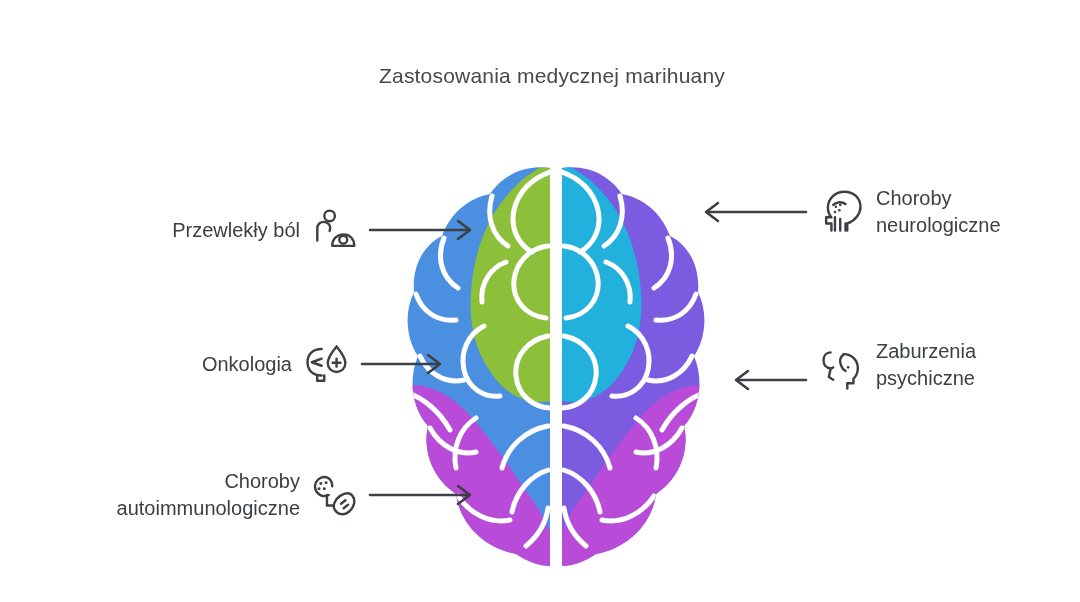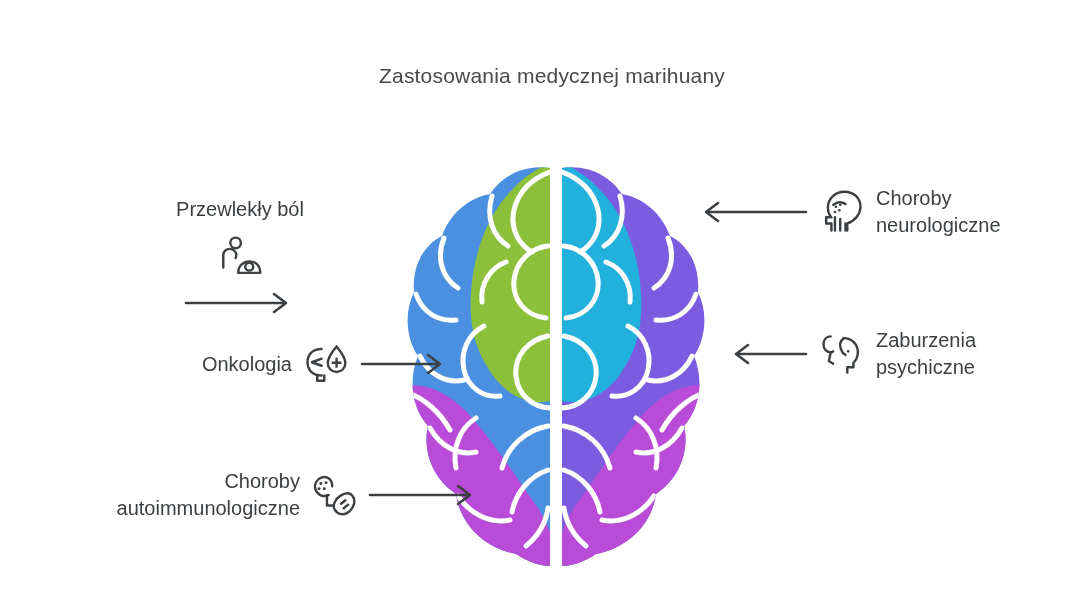--- a/index.html
+++ b/index.html
@@ -71,26 +71,26 @@
     display: flex;
     align-items: center;
     justify-content: center;
   }
   .callout-icon svg { display: block; }
 
   .arrow { flex: 0 0 auto; }
   .arrow svg { display: block; }
 
   
-  #row-pain        { left: 0px;   top: 196px; width: 480px; flex-direction: column; }
+  #row-pain        { left: 0px;   top: 208px; width: 480px; }
   #row-onco        { left: 0px;   top: 342px; width: 450px; }
   #row-autoimmune  { left: 0px;   top: 468px; width: 480px; }
 
   #row-neuro       { left: 700px; top: 185px; width: 380px; }
-  #row-psych       { left: 730px; top: 327px; width: 350px; }
+  #row-psych       { left: 730px; top: 338px; width: 350px; align-items: flex-end; }
 
   .stroke-ico {
     fill: none;
     stroke: #3c4043;
     stroke-width: 5.5;
     stroke-linecap: round;
     stroke-linejoin: round;
   }
   .fill-ico { fill: #3c4043; }
 </style>

